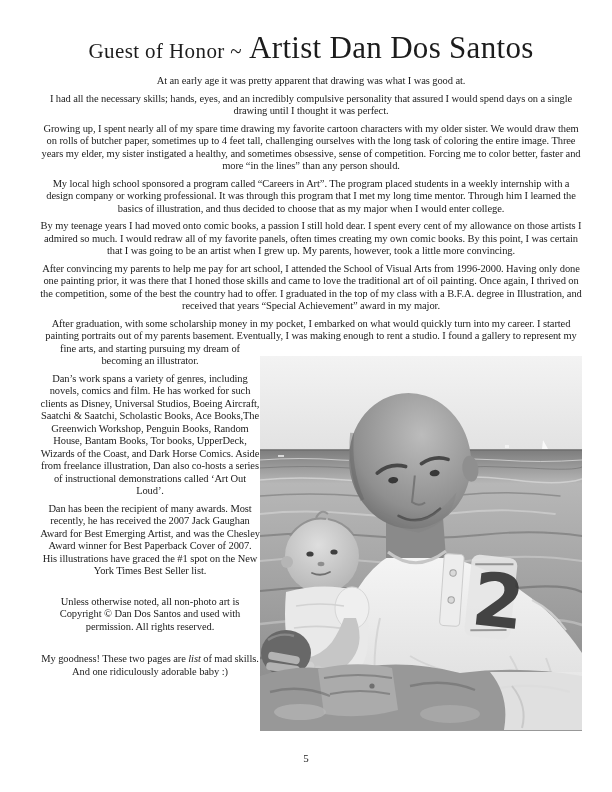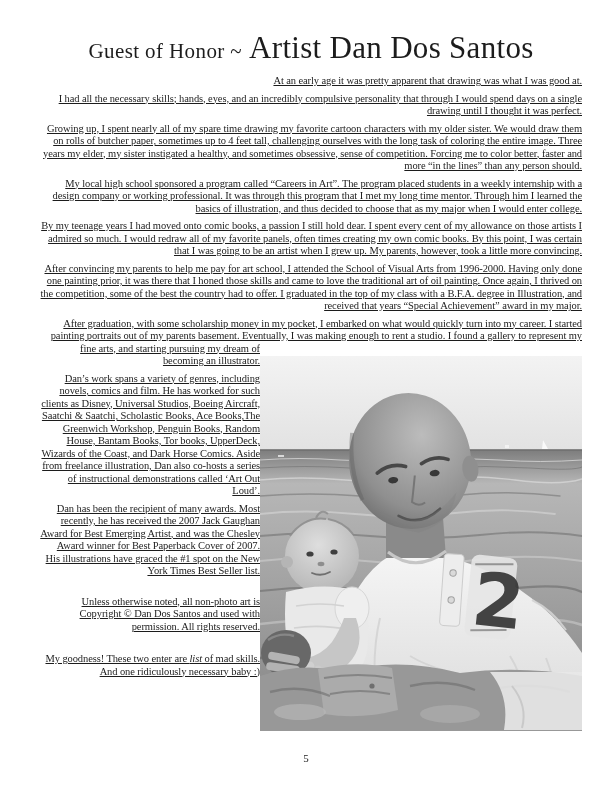--- a/index.html
+++ b/index.html
@@ -23,22 +23,21 @@
     white-space: nowrap;
   }
   .t-small { font-size: 21px; letter-spacing: 0.4px; margin-right: 7px; }
   .t-large { font-size: 31px; letter-spacing: 0.3px; }
   .article { position: relative; }
   .article p {
     margin: 5px 0 0 0;
     font-size: 10.5px;
     line-height: 12.5px;
     letter-spacing: -0.1px;
-    text-align: right;
-    text-decoration: underline;
+    text-align: center;
   }
   .gap-lg { margin-top: 18px !important; }
   .gap-xl { margin-top: 20px !important; }
   .photo-float {
     float: right;
     width: 322px;
     height: 418px;
     margin: 0;
     shape-outside: inset(31px 0 0 0);
   }
@@ -57,21 +56,21 @@
 <body>
 
 <div class="page">
 
   <h1 class="title">
     <span class="t-small">Guest of Honor ~</span><span class="t-large">Artist Dan Dos Santos</span>
   </h1>
 
   <div class="article">
     <p>At an early age it was pretty apparent that drawing was what I was good at.</p>
-    <p>I had all the necessary skills; hands, eyes, and an incredibly compulsive personality that through I would spend days on a single drawing until I thought it was perfect.</p>
+    <p>I had all the necessary skills; hands, eyes, and an incredibly compulsive personality that assured I would spend days on a single drawing until I thought it was perfect.</p>
     <p>Growing up, I spent nearly all of my spare time drawing my favorite cartoon characters with my older sister. We would draw them on rolls of butcher paper, sometimes up to 4 feet tall, challenging ourselves with the long task of coloring the entire image. Three years my elder, my sister instigated a healthy, and sometimes obsessive, sense of competition. Forcing me to color better, faster and more “in the lines” than any person should.</p>
     <p>My local high school sponsored a program called “Careers in Art”. The program placed students in a weekly internship with a design company or working professional. It was through this program that I met my long time mentor. Through him I learned the basics of illustration, and thus decided to choose that as my major when I would enter college.</p>
     <p>By my teenage years I had moved onto comic books, a passion I still hold dear. I spent every cent of my allowance on those artists I admired so much. I would redraw all of my favorite panels, often times creating my own comic books. By this point, I was certain that I was going to be an artist when I grew up. My parents, however, took a little more convincing.</p>
     <p>After convincing my parents to help me pay for art school, I attended the School of Visual Arts from 1996-2000. Having only done one painting prior, it was there that I honed those skills and came to love the traditional art of oil painting. Once again, I thrived on the competition, some of the best the country had to offer. I graduated in the top of my class with a B.F.A. degree in Illustration, and received that years “Special Achievement” award in my major.</p>
 
     <div class="photo-float">
       <svg width="322" height="375" viewBox="0 0 322 375" role="img" aria-label="Black-and-white photograph of Dan Dos Santos holding a baby at the seashore">
         <defs>
           <linearGradient id="skyG" x1="0" y1="0" x2="0" y2="1">
             <stop offset="0" stop-color="#f3f3f3"></stop>
@@ -200,17 +199,17 @@
           <path d="M230 316 Q250 340 244 374 L322 374 L322 316 Z" fill="#e8e8e8" opacity="0.9"></path>
           <path d="M252 330 Q268 350 262 372" stroke="#c9c9c9" stroke-width="2" fill="none"></path>
         </g>
       </svg>
     </div>
 
     <p>After graduation, with some scholarship money in my pocket, I embarked on what would quickly turn into my career. I started painting portraits out of my parents basement. Eventually, I was making enough to rent a studio. I found a gallery to represent my fine arts, and starting pursuing my dream of becoming an illustrator.</p>
     <p>Dan’s work spans a variety of genres, including novels, comics and film. He has worked for such clients as Disney, Universal Studios, Boeing Aircraft, Saatchi &amp; Saatchi, Scholastic Books, Ace Books,The Greenwich Workshop, Penguin Books, Random House, Bantam Books, Tor books, UpperDeck, Wizards of the Coast, and Dark Horse Comics. Aside from freelance illustration, Dan also co-hosts a series of instructional demonstrations called ‘Art Out Loud’.</p>
     <p>Dan has been the recipient of many awards. Most recently, he has received the 2007 Jack Gaughan Award for Best Emerging Artist, and was the Chesley Award winner for Best Paperback Cover of 2007. His illustrations have graced the #1 spot on the New York Times Best Seller list.</p>
     <p class="gap-lg">Unless otherwise noted, all non-photo art is Copyright © Dan Dos Santos and used with permission. All rights reserved.</p>
-    <p class="gap-xl"><span>My goodness! These two enter are </span><em class="note-italic">list</em><span> of mad skills. And one ridiculously necessary baby :)</span></p>
+    <p class="gap-xl"><span>My goodness! These two pages are </span><em class="note-italic">list</em><span> of mad skills. And one ridiculously adorable baby :)</span></p>
   </div>
 
   <div class="page-number">5</div>
 </div>
 
 </body></html>

